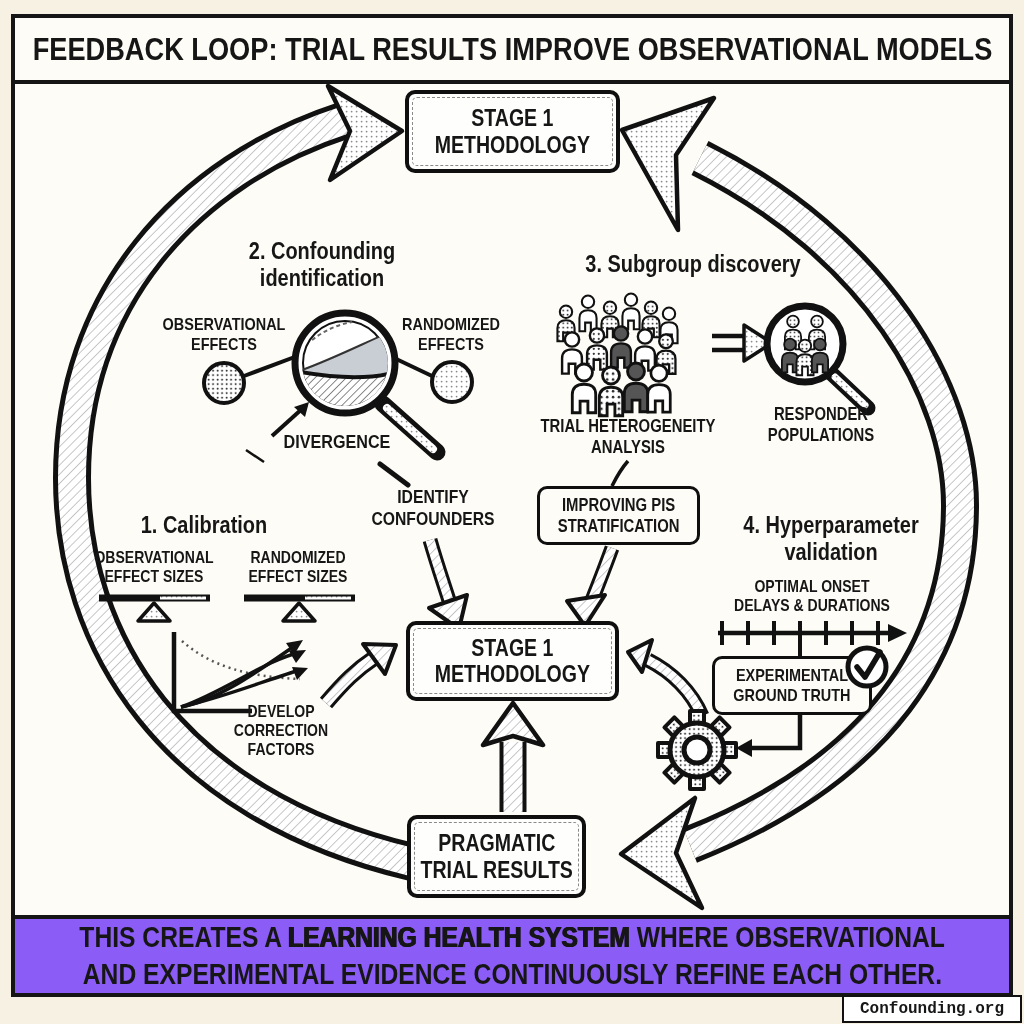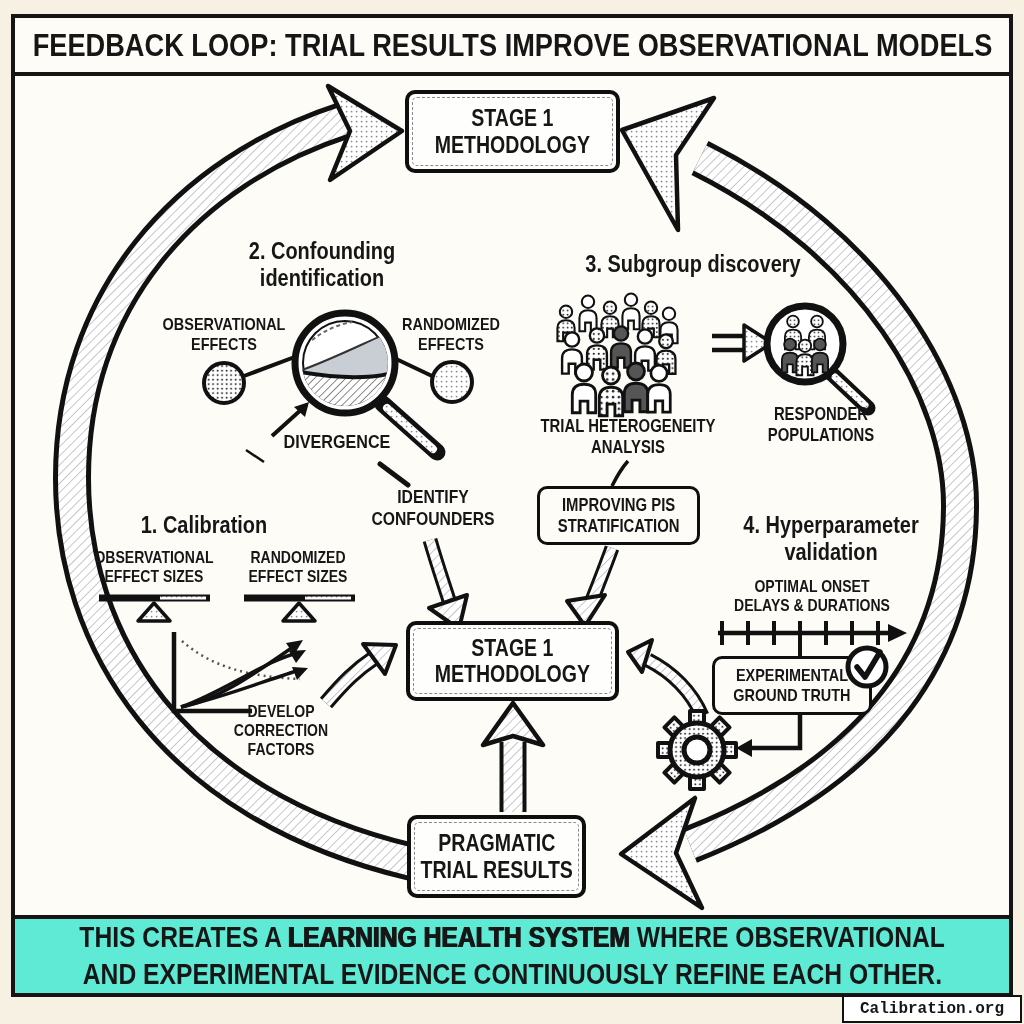--- a/index.html
+++ b/index.html
@@ -3,27 +3,27 @@
 <meta charset="utf-8">
 <style>
   html,body{margin:0;padding:0;}
   body{
     width:1024px;height:1024px;position:relative;overflow:hidden;
     background:#f6f1e2;
     font-family:"Liberation Sans", sans-serif;color:#161616;
   }
   .frame{position:absolute;left:11px;top:14px;width:1002px;height:983px;
     border:4px solid #151515;background:#fdfcf6;box-sizing:border-box;z-index:0;}
-  .titlebar{position:absolute;left:11px;top:14px;width:1002px;height:62px;
+  .titlebar{position:absolute;left:11px;top:14px;width:1002px;height:70px;
     border:4px solid #151515;box-sizing:border-box;background:#fdfcf6;z-index:6;
     display:flex;align-items:center;justify-content:center;}
   .title-text{font-size:32px;font-weight:bold;white-space:nowrap;
     transform:scaleX(0.85);letter-spacing:0;}
   .captionbar{position:absolute;left:11px;top:915px;width:1002px;height:82px;
-    border:4px solid #151515;box-sizing:border-box;background:#5eead4;z-index:6;
+    border:4px solid #151515;box-sizing:border-box;background:#8b5cf6;z-index:6;
     display:flex;flex-direction:column;align-items:center;justify-content:center;}
   .cap-line{font-size:29px;font-weight:bold;line-height:37px;white-space:nowrap;
     transform:scaleX(0.85);}
   .xbold{text-shadow:0.8px 0 0 currentColor,-0.8px 0 0 currentColor;}
   .watermark{position:absolute;left:842px;top:995px;width:180px;height:28px;z-index:7;
     background:#ffffff;border:2.5px solid #111;box-sizing:border-box;
     font-family:"Liberation Mono", monospace;font-size:16px;font-weight:bold;
     display:flex;align-items:center;justify-content:center;white-space:nowrap;}
   svg.diagram{position:absolute;left:0;top:0;z-index:2;}
   svg.overlay{position:absolute;z-index:5;}
@@ -318,13 +318,13 @@
 
 <div class="titlebar">
   <div class="title-text">FEEDBACK LOOP: TRIAL RESULTS IMPROVE OBSERVATIONAL MODELS</div>
 </div>
 
 <div class="captionbar">
   <div class="cap-line"><span>THIS CREATES A </span><span class="xbold">LEARNING HEALTH SYSTEM</span><span> WHERE OBSERVATIONAL</span></div>
   <div class="cap-line">AND EXPERIMENTAL EVIDENCE CONTINUOUSLY REFINE EACH OTHER.</div>
 </div>
 
-<div class="watermark">Calibration.org</div>
+<div class="watermark">Confounding.org</div>
 
 </body></html>

